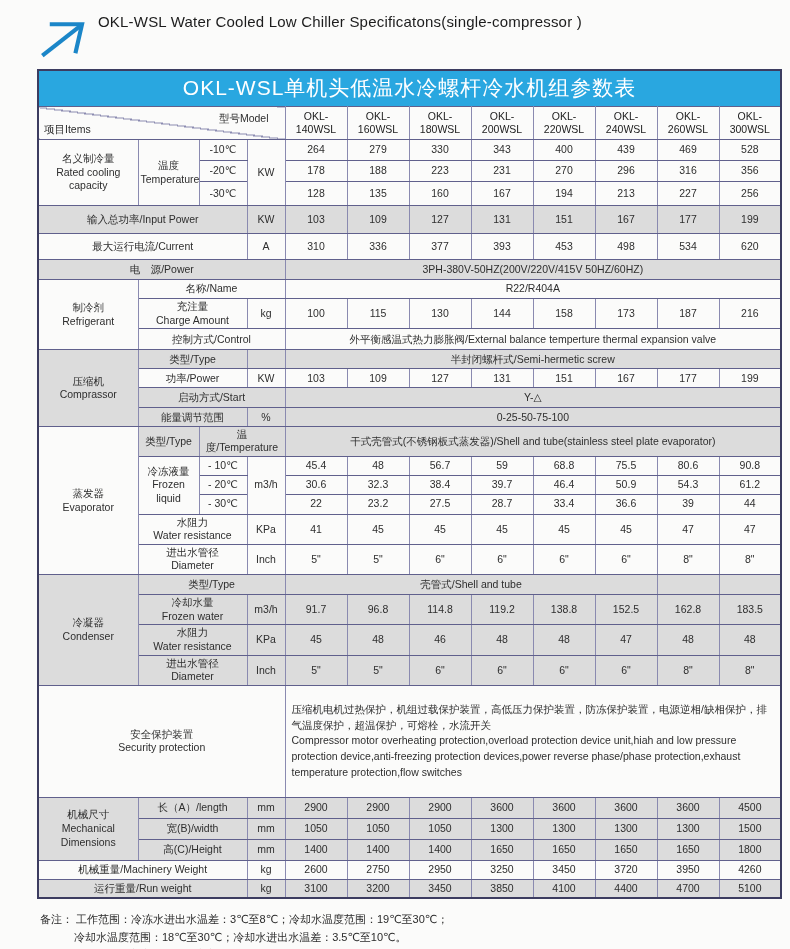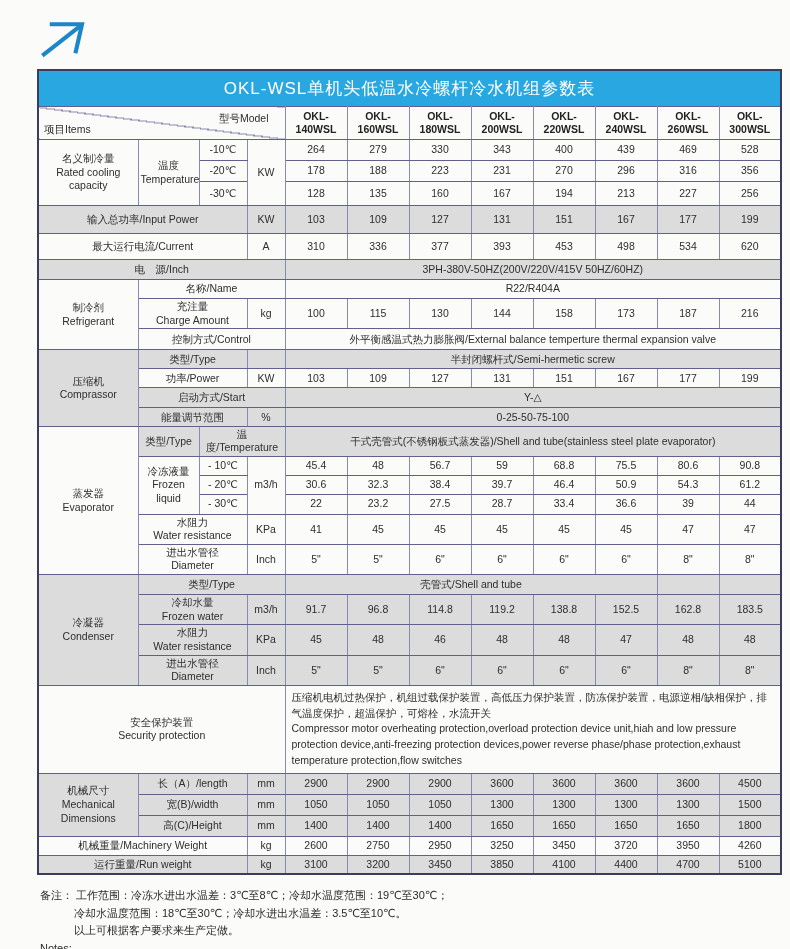--- a/index.html
+++ b/index.html
@@ -11,42 +11,43 @@
   .logo{margin:4px 10px 0 0;flex:0 0 auto;}
   .title-zh{font-size:21px;font-weight:bold;color:#141414;letter-spacing:.5px;line-height:1.25;}
   .title-en{font-size:15px;color:#1c1c1c;margin-top:1px;letter-spacing:.2px;}
 
   
   table{border-collapse:collapse;table-layout:fixed;width:744px;margin:6px 0 0 37px;border:2px solid #3c3c60;}
   td{border:1px solid #8a8ab0;border-top-color:#60608c;border-bottom-color:#60608c;
      text-align:center;vertical-align:middle;padding:1px 2px;font-size:10.5px;line-height:1.25;color:#2e2e2e;
      overflow:hidden;}
   .g{background:#dcdcdc;}
-  .banner{background:#29a7e0;color:#fff;font-size:17px;letter-spacing:1px;border:0;height:33px;}
-  .model{font-weight:bold;font-size:10.5px;color:#222;margin-top:44px;}
+  .banner{background:#29a7e0;color:#fff;font-size:21px;letter-spacing:1px;border:0;height:33px;}
+  .model{font-weight:normal;font-size:10.5px;color:#222;margin-top:44px;}
   .corner{position:relative;background-image:linear-gradient(to bottom left,transparent calc(50% - .6px),#8a8ab0 calc(50% - .6px),#8a8ab0 calc(50% + .6px),transparent calc(50% + .6px));}
   .corner .c-items{position:absolute;left:5px;bottom:3px;font-size:10.5px;}
   .corner .c-model{position:absolute;right:16px;top:5px;font-size:10.5px;}
   .two l, .two{line-height:1.3;}
-  .left{text-align:left;padding:4px 6px;line-height:1.5;}
+  .left{text-align:left;padding:16px 6px;line-height:1.5;}
 
   
   .notes{margin:12px 0 0 40px;font-size:11px;line-height:1.6;color:#2a2a2a;}
   .ind{padding-left:34px;}
 </style>
 </head>
 <body>
 <div class="page">
 
   <div class="hdr">
     <svg class="logo" viewBox="0 0 60 52" width="50" height="43">
       <path d="M14 10 H53 L45 45" fill="none" stroke="#1b86c8" stroke-width="5"></path>
       <path d="M5 48 L51 12" fill="none" stroke="#1b86c8" stroke-width="5"></path>
     </svg>
     <div>
+      <div class="title-en">OKL-WSL Water Cooled Low Chiller Specificatons(single-compressor )</div>
     </div>
   </div>
 
   <table>
     <colgroup>
       <col style="width:100px">
         <col style="width:61px">
         <col style="width:48px">
         <col style="width:38px">
       <col style="width:62px">
@@ -166,21 +167,21 @@
           <td>336</td>
           <td>377</td>
           <td>393</td>
           <td>453</td>
           <td>498</td>
           <td>534</td>
           <td>620</td>
     </tr>
 
     <tr style="height:20px">
-      <td colspan="4" class="g">电　源/Inch</td>
+      <td colspan="4" class="g">电　源/Power</td>
       <td colspan="8" class="g">3PH-380V-50HZ(200V/220V/415V  50HZ/60HZ)</td>
     </tr>
 
     <tr style="height:19px">
       <td rowspan="3" class="two">
             <div>制冷剂</div>
             <div>Refrigerant</div>
           </td>
       <td colspan="3">名称/Name</td>
       <td colspan="8">R22/R404A</td>

